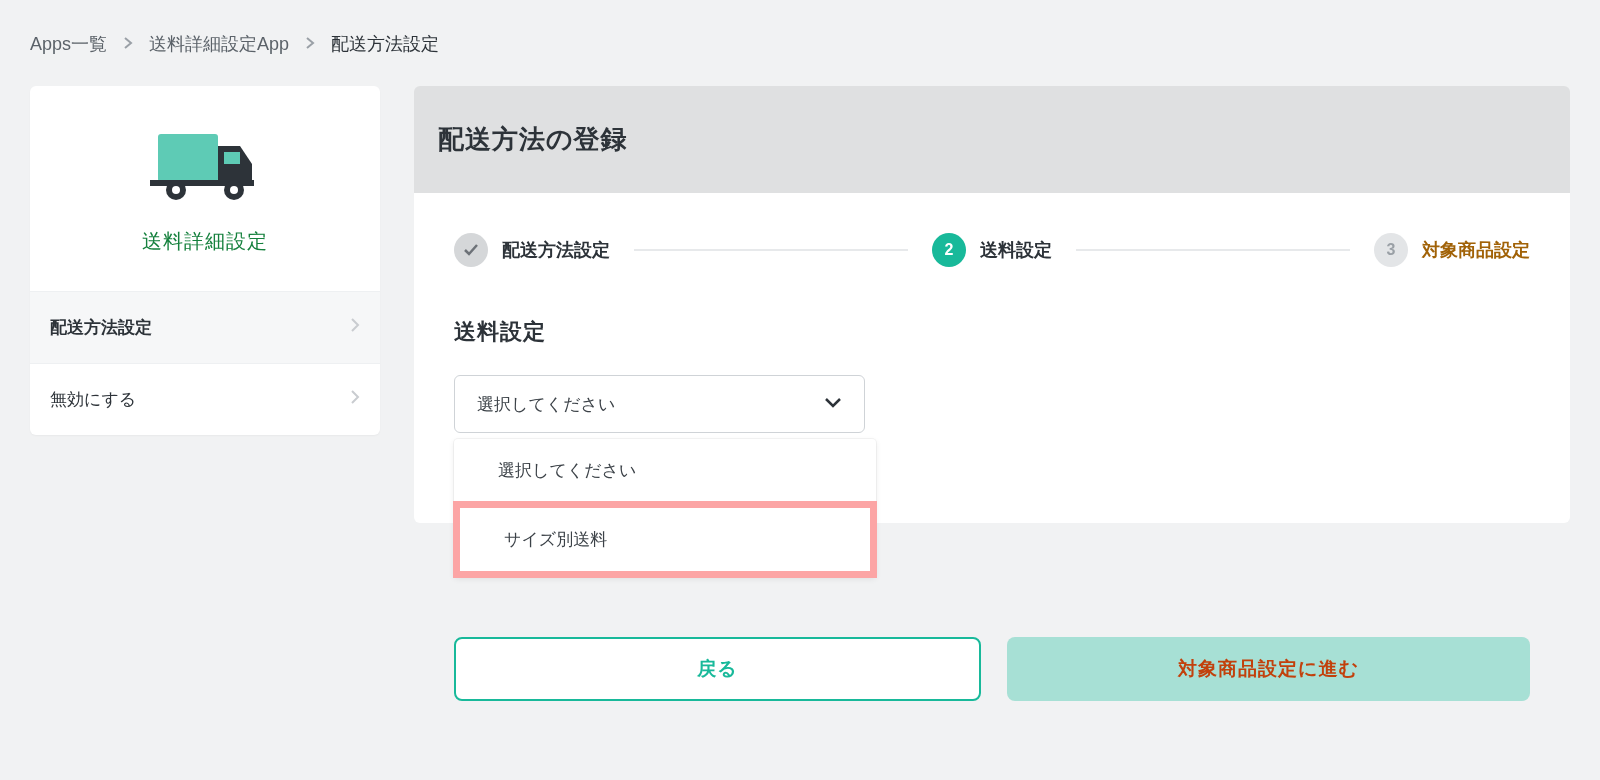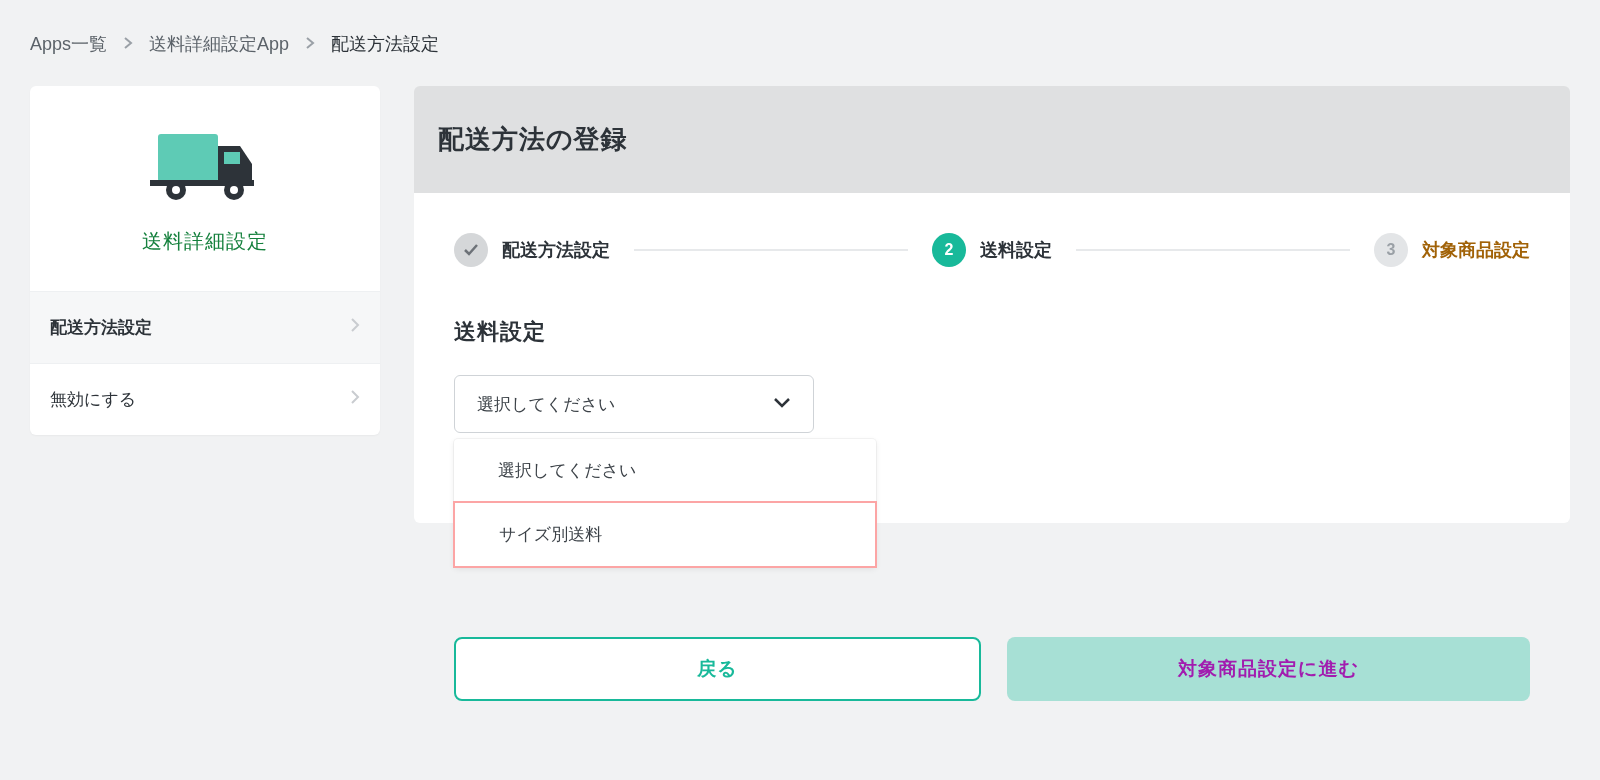--- a/index.html
+++ b/index.html
@@ -111,21 +111,21 @@
       margin: 0 24px;
     }
 
     .section-title {
       font-size: 22px;
       font-weight: 700;
       margin-bottom: 28px;
       letter-spacing: 1px;
     }
 
-    .select-wrap { position: relative; width: 360px; }
+    .select-wrap { position: relative; width: 411px; }
     .select-box {
       width: 100%;
       height: 58px;
       border: 1px solid #cfd3d7;
       border-radius: 6px;
       background: #fff;
       padding: 0 22px;
       display: flex;
       align-items: center;
       justify-content: space-between;
@@ -145,21 +145,21 @@
       box-shadow: 0 2px 6px rgba(0,0,0,0.08), 0 0 0 1px rgba(0,0,0,0.04);
       z-index: 20;
     }
     .dropdown-item {
       padding: 20px 44px;
       font-size: 17px;
       color: #3c4248;
       cursor: pointer;
     }
     .dropdown-item.highlight {
-      border: 2px solid #fca5a5;
+      border: 7px solid #fca5a5;
       margin: -1px;
       position: relative;
       z-index: 2;
       background: #fff;
     }
 
     .action-row {
       position: absolute;
       left: 40px;
       right: 40px;
@@ -181,21 +181,21 @@
       letter-spacing: 1px;
     }
     .btn-outline {
       background: #fff;
       border: 2px solid #18b99a;
       color: #18b99a;
     }
     .btn-solid {
       background: #a7e0d5;
       border: none;
-      color: #a21caf;
+      color: #c2410c;
     }
   </style>
 </head>
 <body>
 
 <div class="breadcrumb">
   <a>Apps一覧</a>
   <span class="sep">
     <svg width="10" height="12" viewBox="0 0 10 12">
         <path d="M2 1 L8 6 L2 11" fill="none" stroke="#9aa0a6" stroke-width="2"></path>

